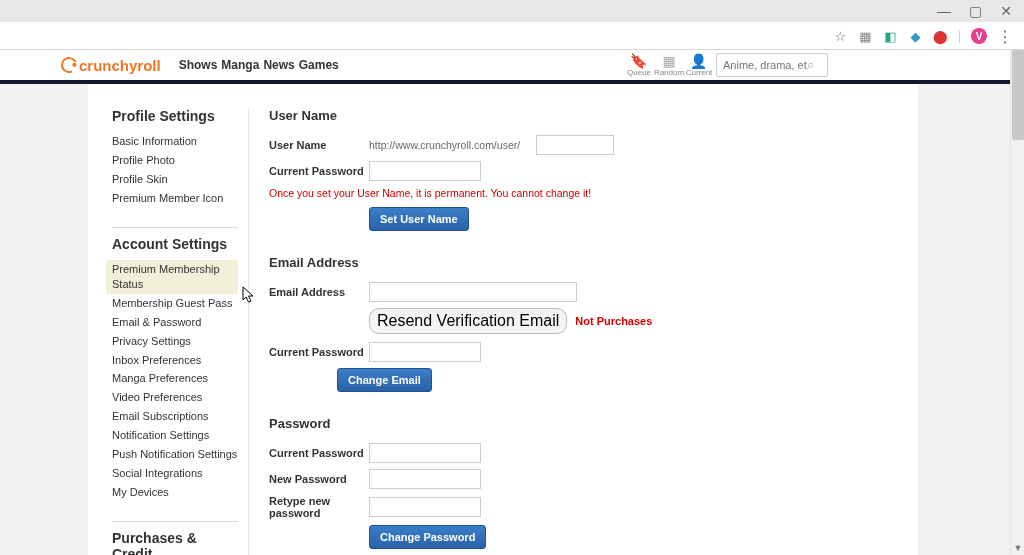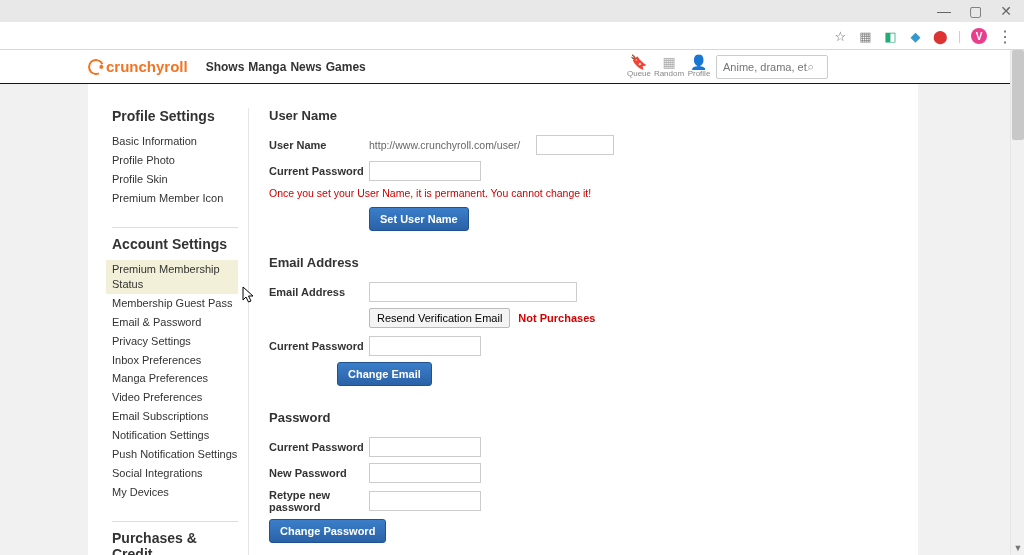--- a/index.html
+++ b/index.html
@@ -47,24 +47,24 @@
       width: 16px; height: 16px; border-radius: 50%;
       background: #e83e8c; color: #fff;
       display: inline-flex; align-items: center; justify-content: center;
       font-size: 10px; font-weight: bold;
     }
     .vdots { font-size: 16px; color: #666; letter-spacing: -1px; }
     
     .site-header {
       height: 34px;
       background: #fff;
-      border-bottom: 1px solid #0f172a;
+      border-bottom: 4px solid #0f172a;
       display: flex;
       align-items: center;
-      padding: 0 0 0 88px;
+      padding: 0 0 0 61px;
       position: relative;
     }
     .logo {
       display: flex; align-items: center; gap: 2px;
       color: #f47521; font-weight: bold; font-size: 15px;
       margin-right: 18px;
     }
     .logo-mark {
       width: 16px; height: 16px; border: 2.5px solid #f47521;
       border-radius: 50%; border-right-color: transparent;
@@ -163,22 +163,22 @@
       background: #225fa9;
       background: linear-gradient(#3b7ec9, #2a62a7);
       color: #fff; border: 1px solid #1f528e;
       border-radius: 3px;
       padding: 5px 10px;
       font-size: 11px; font-weight: bold;
       cursor: pointer;
     }
     .btn-sm {
       background: #f4f4f4; border: 1px solid #bbb;
-      border-radius: 2px; padding: 3px 7px;
-      font-size: 11px; cursor: pointer;
+      border-radius: 10px; padding: 3px 7px;
+      font-size: 16px; cursor: pointer;
     }
     .not-verified {
       color: #d40000; font-size: 11px; font-weight: bold;
       margin-left: 8px;
     }
     .resend-row { margin: 4px 0 8px 100px; display:flex; align-items:center; }
     .scrollbar {
       position: absolute;
       top: 50px; right: 0;
       width: 14px; height: 505px;
@@ -234,21 +234,21 @@
     <div class="hdr-icn">
       <span class="ic">🔖</span>
       <span>Queue</span>
     </div>
     <div class="hdr-icn">
       <span class="ic">▦</span>
       <span>Random</span>
     </div>
     <div class="hdr-icn">
       <span class="ic">👤</span>
-      <span>Profile</span>
+      <span>Current</span>
     </div>
   </div>
   <div class="search-box">
     <input type="text" placeholder="Anime, drama, etc." style="">
     <span class="sicon">⌕</span>
   </div>
 </div>
 
 <div class="page-wrap">
   <aside class="sidebar">
@@ -329,21 +329,21 @@
         <input class="finput" type="password" style="">
       </div>
       <div class="frow">
         <div class="flabel">New Password</div>
         <input class="finput" type="password" style="">
       </div>
       <div class="frow">
         <div class="flabel" style="width:100px">Retype new password</div>
         <input class="finput" type="password" style="">
       </div>
-      <div style="margin-top:4px">
+      <div style="margin-left:100px; margin-top:4px">
         <button class="btn">Change Password</button>
       </div>
     </section>
   </main>
 </div>
 
 <div class="scrollbar">
   <div class="arr up">▲</div>
   <div class="thumb"></div>
   <div class="arr dn">▼</div>

